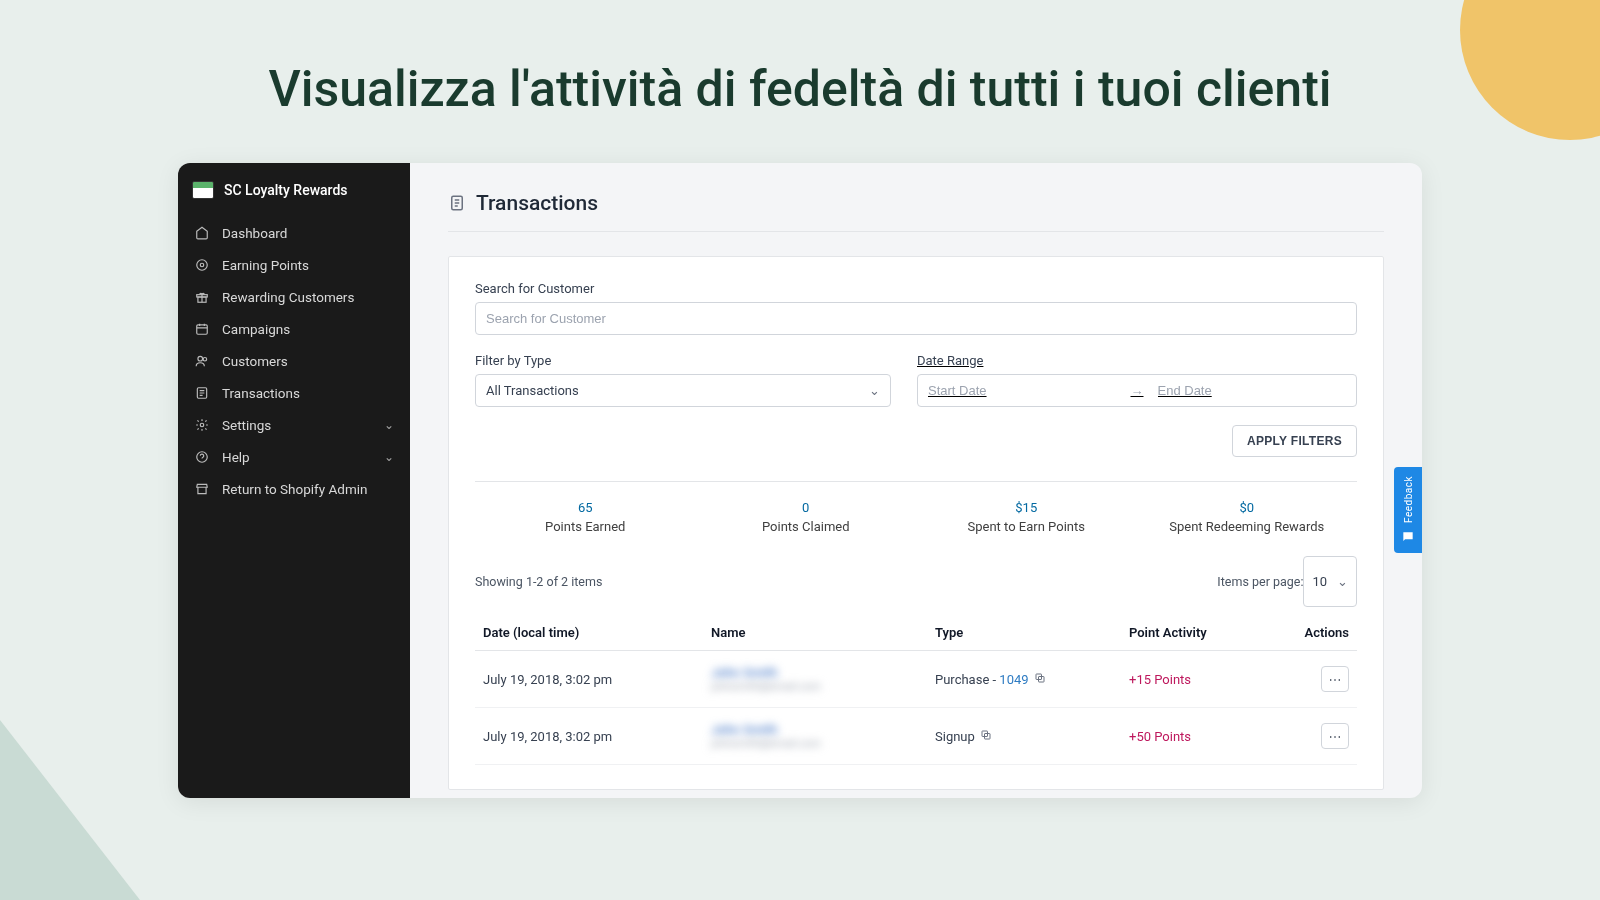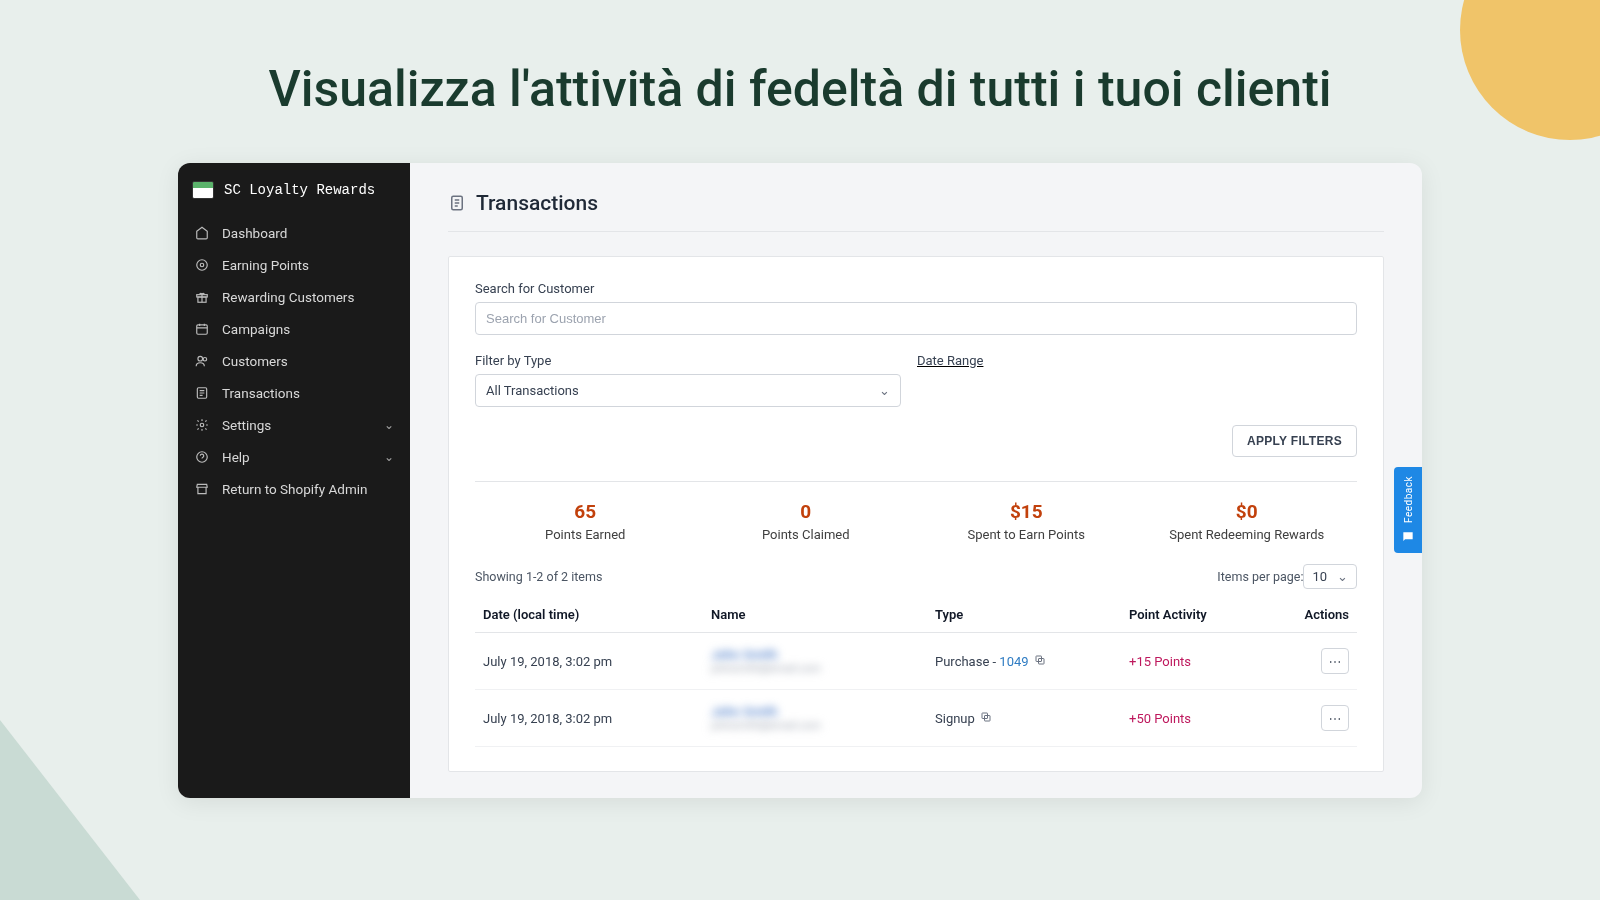--- a/index.html
+++ b/index.html
@@ -59,21 +59,20 @@
   color: #d8d8d8;
   display: flex;
   flex-direction: column;
   padding-top: 18px;
 }
 .sidebar-header {
   display: flex;
   align-items: center;
   gap: 10px;
   padding: 0 14px 18px;
-  font-family: Liberation Mono, monospace;
 }
 .sidebar-logo {
   width: 22px; height: 18px;
   background: linear-gradient(#5bb36b 0 40%, #fff 40% 100%);
   border: 1px solid #333;
   border-radius: 2px;
 }
 .sidebar-title { font-size: 14px; font-weight: 500; color: #fff; }
 .nav { display: flex; flex-direction: column; }
 .nav-item {
@@ -110,21 +109,21 @@
 .text-input, .select, .date-range {
   width: 100%;
   border: 1px solid #d1d5db;
   border-radius: 4px;
   padding: 8px 10px;
   font-size: 13px;
   color: #374151;
   background: #fff;
 }
 .text-input::placeholder { color: #9ca3af; }
-.filter-row { display: flex; gap: 16px; margin-top: 18px; }
+.filter-row { display: flex; gap: 26px; margin-top: 18px; }
 .filter-col-type { flex: 1; }
 .filter-col-date { width: 440px; text-decoration: underline; }
 .select { display: flex; align-items: center; justify-content: space-between; cursor: pointer; }
 .date-range { display: flex; align-items: center; gap: 14px; color: #9ca3af; }
 .dr-input { flex:1; border:none; outline:none; font-size:13px; color:#374151; }
 .dr-input::placeholder { color:#9ca3af; }
 .btn-row { display: flex; justify-content: flex-end; margin-top: 18px; }
 .btn {
   border: 1px solid #d1d5db;
   background: #fff;
@@ -132,27 +131,27 @@
   font-size: 12px;
   font-weight: 600;
   letter-spacing: .3px;
   border-radius: 4px;
   cursor: pointer;
   color: #374151;
 }
 .divider { border: none; border-top: 1px solid #e3e5e8; margin: 24px 0 18px; }
 .stats { display: flex; }
 .stat { flex: 1; text-align: center; }
-.stat-value { font-size: 19px; font-weight: 700; color: #c2410c; }
+.stat-value { font-size: 13px; font-weight: 400; color: #0369a1; }
 .stat-label { font-size: 13px; color: #404040; margin-top: 4px; }
 .listing-meta { display: flex; justify-content: space-between; align-items: center; margin: 22px 0 8px; font-size: 12.5px; color: #4b5563;}
 .ipp { display: flex; align-items: center; gap: 0; }
 .ipp-select {
   border: 1px solid #d1d5db; border-radius: 4px;
-  padding: 4px 8px; font-size: 13px;
+  padding: 17px 8px; font-size: 13px;
   display: flex; align-items: center; gap: 10px;
   cursor: pointer; background: #fff; color:#374151;
 }
 table { width: 100%; border-collapse: collapse; }
 th {
   text-align: left; font-size: 13px; font-weight: 600; color: #111827;
   padding: 10px 8px; border-bottom: 1px solid #e3e5e8;
 }
 th.right, td.right { text-align: right; }
 td {
@@ -310,20 +309,25 @@
       <div class="filter-row">
         <div class="filter-col-type">
           <label class="field-label">Filter by Type</label>
           <div class="select">
             <span>All Transactions</span>
             <span style="color:#6b7280;">⌄</span>
           </div>
         </div>
         <div class="filter-col-date">
           <label class="field-label">Date Range</label>
+          <div class="date-range">
+            <input class="dr-input" placeholder="Start Date" style="">
+            <span>→</span>
+            <input class="dr-input" placeholder="End Date" style="">
+          </div>
         </div>
       </div>
 
       <div class="btn-row">
         <button class="btn">APPLY FILTERS</button>
       </div>
 
       <hr class="divider">
 
       <div class="stats">

